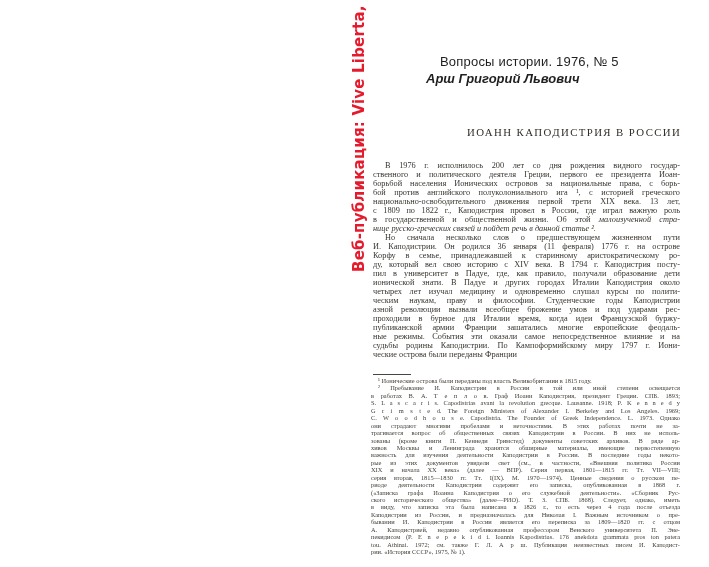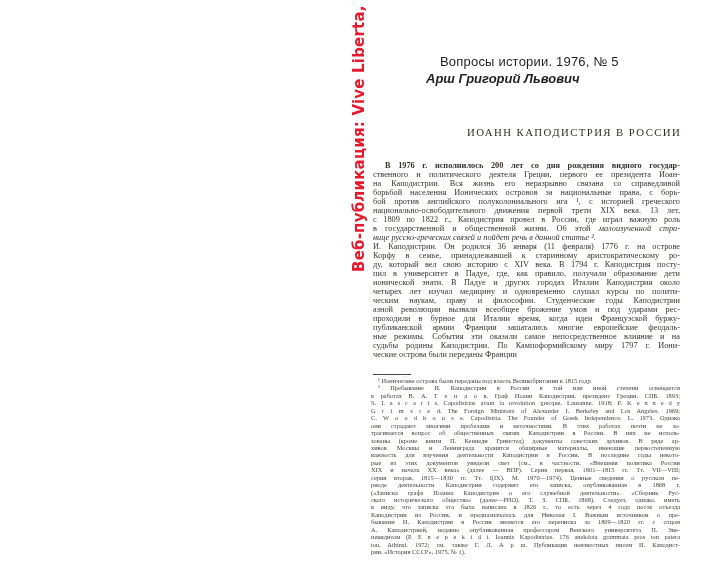--- a/index.html
+++ b/index.html
@@ -33,21 +33,21 @@
   }
   .bodyblock{
     position:absolute;left:373px;top:161px;width:307px;
     font-size:8.3px;line-height:9px;color:#38332d;
   }
   .bline{
     text-align:justify;text-align-last:justify;
     height:9px;overflow:visible;white-space:normal;
   }
   .bline.last{text-align-last:left;}
-  .bline.indent{padding-left:12px;font-weight:bold;}
+  .bline.indent{padding-left:12px;}
   .bline .i{font-style:italic;margin-top:20px;}
   .fnrule{
     position:absolute;left:373px;top:374px;width:38px;height:0;
     border-top:1px solid #4a453e;
   }
   .fnblock{
     position:absolute;left:371px;top:377px;width:309px;
     font-size:6.4px;line-height:7.45px;color:#443f37;
   }
   .fline{
@@ -62,29 +62,29 @@
 
 <div class="page">
   <div class="watermark" style="color: rgb(229, 27, 45);">Веб-публикация: Vive Liberta, 2014</div>
   <div class="journal">Вопросы истории. 1976, № 5</div>
   <div class="author">Арш Григорий Львович</div>
   <div class="title">ИОАНН КАПОДИСТРИЯ В РОССИИ</div>
   <div class="bodyblock" id="body-block">
       <div>
         <div class="bline indent">В 1976 г. исполнилось 200 лет  со дня  рождения видного государ-</div>
         <div class="bline">ственного и политического деятеля Греции, первого ее президента Иоан-</div>
-        <div class="bline">на Каподистрии. Вся жизнь его неразрывно связана со справедливой</div>
         <div class="bline">борьбой населения Ионических островов за национальные права, с борь-</div>
         <div class="bline">бой против английского полуколониального ига ¹, с историей греческого</div>
         <div class="bline">национально-освободительного движения первой трети XIX века. 13 лет,</div>
         <div class="bline">с 1809 по 1822 г., Каподистрия провел в России, где играл важную роль</div>
         <div class="bline"><span>в государственной и общественной жизни. Об этой </span><span class="i">малоизученной стра-</span></div>
         <div class="bline last"><span class="i">нице русско-греческих связей и пойдет речь в данной статье ².</span></div>
       </div>
       <div>
+        <div class="bline indent">Но сначала  несколько  слов  о  предшествующем  жизненном  пути</div>
         <div class="bline">И. Каподистрии. Он родился 36 января (11 февраля) 1776 г.  на острове</div>
         <div class="bline">Корфу в семье, принадлежавшей к старинному аристократическому ро-</div>
         <div class="bline">ду, который вел свою историю с XIV века. В 1794 г. Каподистрия посту-</div>
         <div class="bline">пил в университет в Падуе, где, как правило, получали образование дети</div>
         <div class="bline">ионической знати. В Падуе и других городах Италии Каподистрия около</div>
         <div class="bline">четырех лет изучал медицину и одновременно слушал курсы по полити-</div>
         <div class="bline">ческим наукам, праву и философии.  Студенческие  годы  Каподистрии</div>
         <div class="bline">азной революции вызвали всеобщее брожение умов и под ударами рес-</div>
         <div class="bline">проходили в бурное для Италии время, когда идеи Французской буржу-</div>
         <div class="bline">публиканской армии Франции зашатались многие европейские феодаль-</div>

